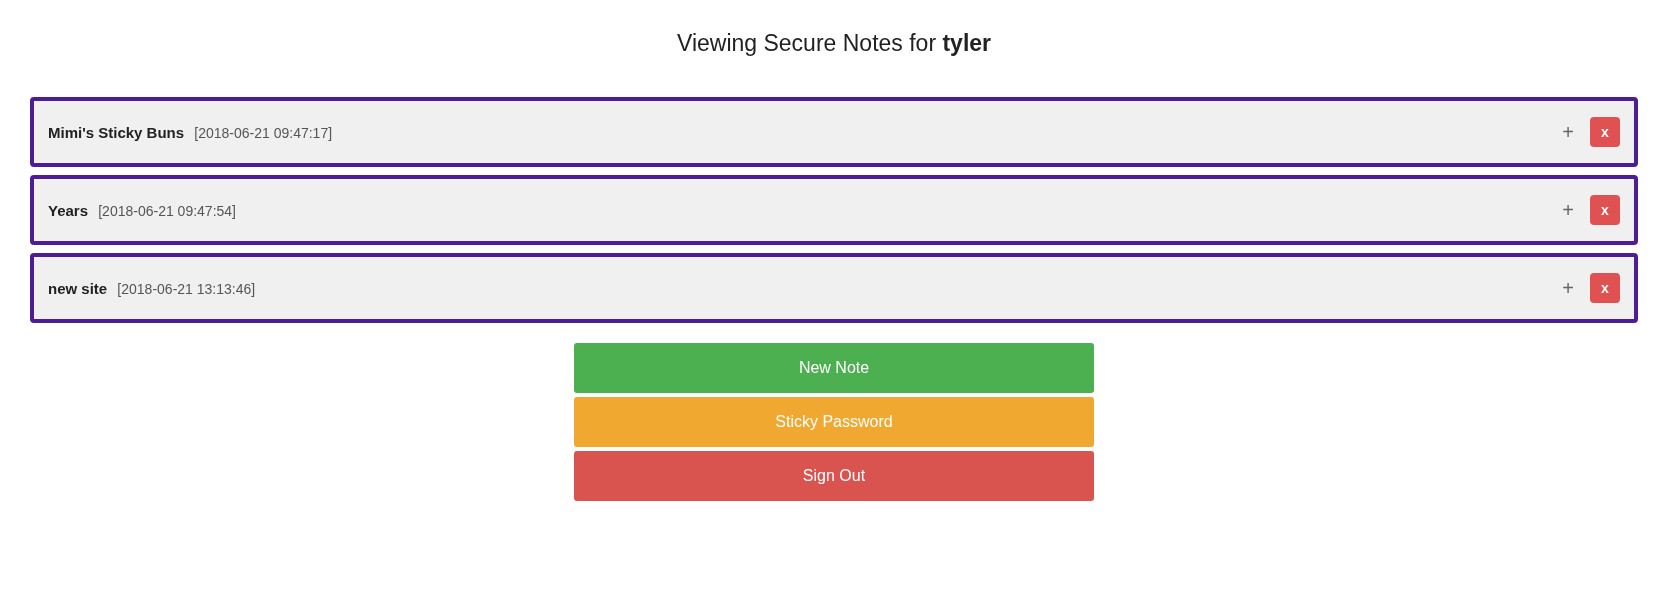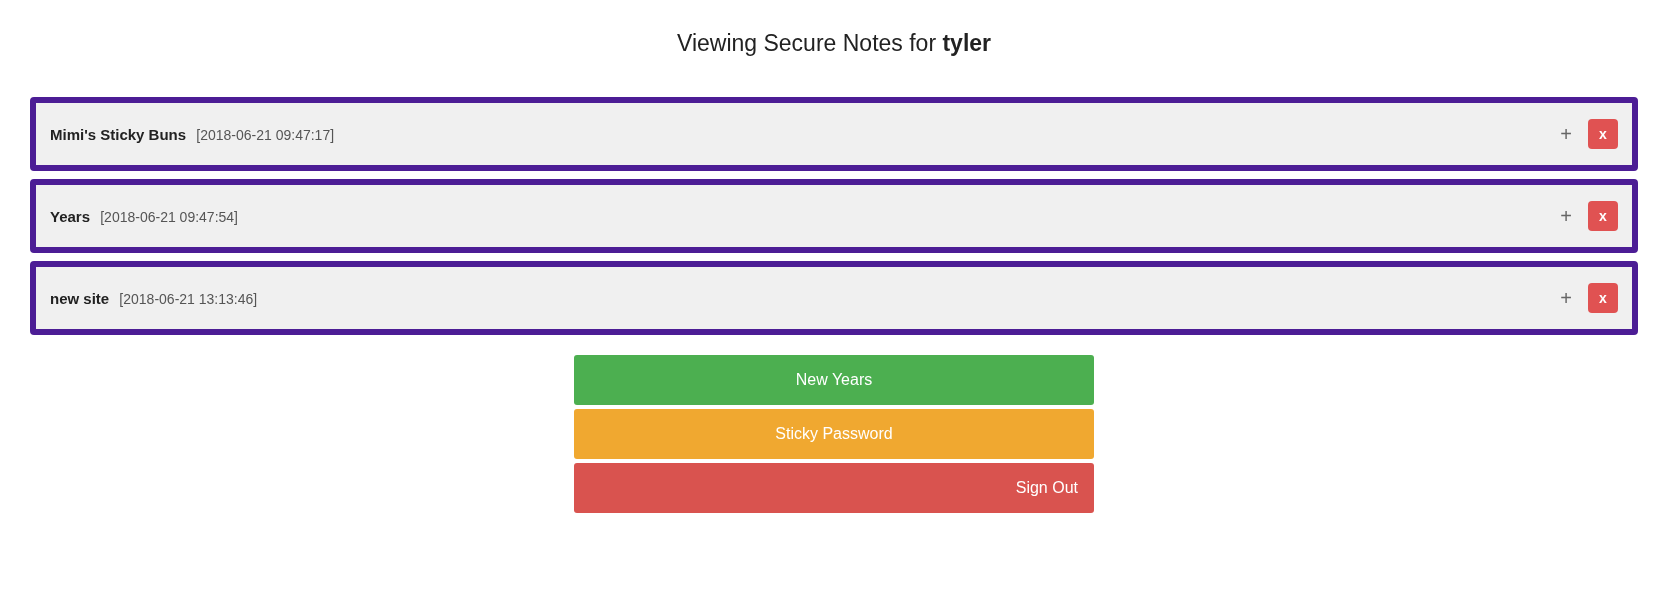--- a/index.html
+++ b/index.html
@@ -31,21 +31,21 @@
 
     .notes-list {
       width: 100%;
       margin-bottom: 20px;
     }
 
     .note-item {
       display: flex;
       align-items: center;
       background-color: #f0f0f0;
-      border: 6px solid #4c1d95;
+      border: 4px solid #4c1d95;
       border-radius: 4px;
       padding: 16px 14px;
       margin-bottom: 8px;
     }
 
     .note-title {
       font-size: 15px;
       font-weight: bold;
       color: #222;
       flex: 1;
@@ -106,21 +106,20 @@
     .btn-new-note {
       background-color: #4caf50;
     }
 
     .btn-change-password {
       background-color: #f0a830;
     }
 
     .btn-sign-out {
       background-color: #d9534f;
-      text-align: right;
     }
 
     .btn-contact-us {
       background-color: #4bbcd6;
     }
   </style>
 </head>
 <body>
 
 <h1 class="page-title">
@@ -140,16 +139,16 @@
       <button class="note-delete-btn">x</button>
     </div>
     <div class="note-item">
       <span class="note-title">new site <span class="note-timestamp">[2018-06-21 13:13:46]</span></span>
       <button class="note-expand-btn">+</button>
       <button class="note-delete-btn">x</button>
     </div>
   </div>
 
 <div class="actions-container">
-  <button class="action-btn btn-new-note">New Years</button>
+  <button class="action-btn btn-new-note">New Note</button>
   <button class="action-btn btn-change-password">Sticky Password</button>
   <button class="action-btn btn-sign-out">Sign Out</button>
 </div>
 
 </body></html>

